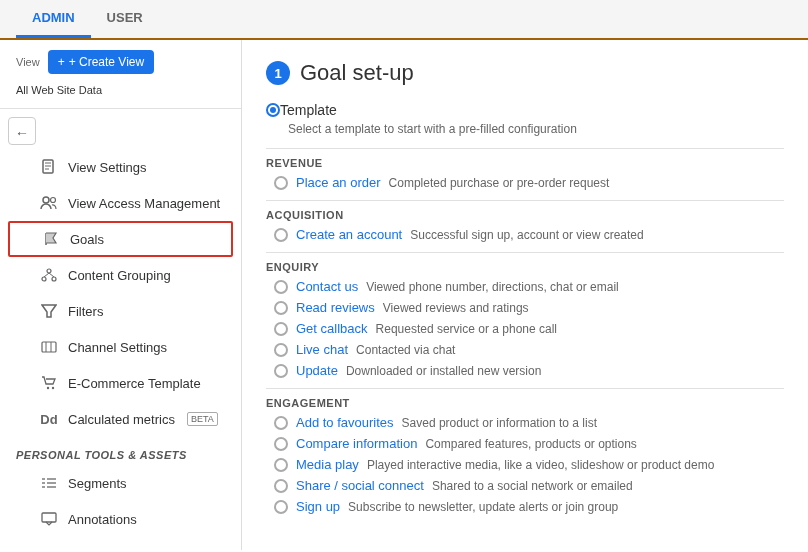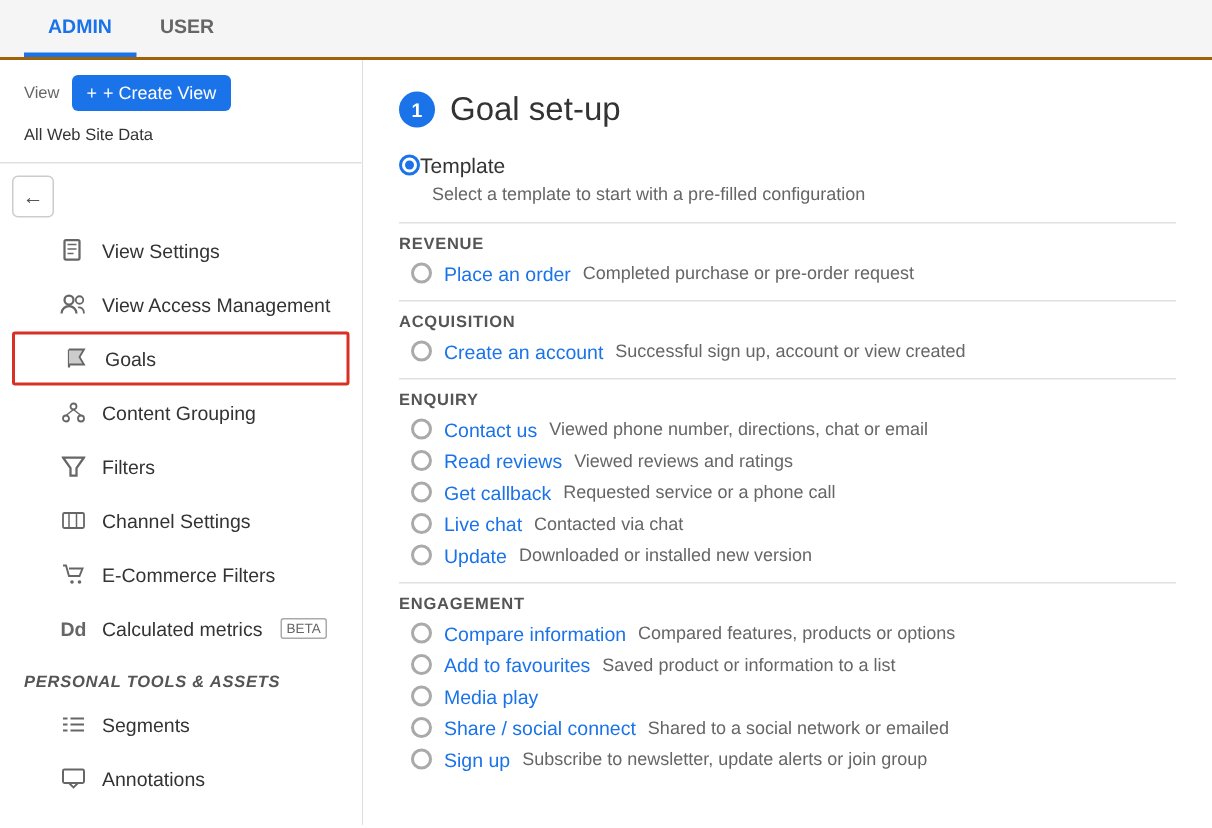--- a/index.html
+++ b/index.html
@@ -40,21 +40,21 @@
     .radio-selected { width: 14px; height: 14px; border-radius: 50%; border: 2px solid #1a73e8; display: flex; align-items: center; justify-content: center; flex-shrink: 0; }
     .radio-selected::after { content: ''; width: 6px; height: 6px; background: #1a73e8; border-radius: 50%; }
     .radio-unselected { width: 14px; height: 14px; border-radius: 50%; border: 2px solid #aaa; flex-shrink: 0; }
 
     .template-label { font-size: 14px; color: #333; }
     .template-desc { font-size: 12px; color: #666; margin-left: 22px; margin-bottom: 12px; }
 
     .section-divider { border: none; border-top: 1px solid #e0e0e0; margin: 10px 0 6px 0; }
     .section-name { font-size: 11px; font-weight: bold; color: #555; letter-spacing: 0.5px; margin: 8px 0 6px 0; }
 
-    .goal-option { display: flex; align-items: flex-start; gap: 8px; margin-bottom: 6px; margin-left: 8px; }
+    .goal-option { display: flex; align-items: flex-end; gap: 8px; margin-bottom: 6px; margin-left: 8px; }
     .goal-option-name { color: #1a73e8; font-size: 13px; }
     .goal-option-desc { color: #666; font-size: 12px; }
 
     ::-webkit-scrollbar { width: 6px; }
     ::-webkit-scrollbar-thumb { background: #ccc; border-radius: 3px; }
   </style>
 </head>
 <body>
 
 <div class="top-tabs">
@@ -146,21 +146,21 @@
     </div>
 
     <div class="sidebar-item">
       <span class="sidebar-icon">
         <svg width="16" height="16" viewBox="0 0 16 16">
             <path d="M1 2h2l2 7h7l2-5H5" fill="none" stroke="#666" stroke-width="1.3"></path>
             <circle cx="7" cy="13" r="1.2" fill="#666"></circle>
             <circle cx="12" cy="13" r="1.2" fill="#666"></circle>
           </svg>
       </span>
-      <span>E-Commerce Filters</span>
+      <span>E-Commerce Template</span>
     </div>
 
     <div class="sidebar-item">
       <span class="sidebar-icon" style="font-weight:bold;color:#666;font-size:13px;">Dd</span>
       <span>Calculated metrics</span>
       <span style="font-size:9px;color:#666;border:1px solid #aaa;padding:1px 3px;border-radius:2px;margin-left:2px;">BETA</span>
     </div>
 
     <div class="section-header">PERSONAL TOOLS &amp; ASSETS</div>
 
@@ -243,31 +243,32 @@
     <div class="goal-option">
       <div class="radio-unselected"></div>
       <span class="goal-option-name">Update</span>
       <span class="goal-option-desc">Downloaded or installed new version</span>
     </div>
 
     <hr class="section-divider">
     <div class="section-name">ENGAGEMENT</div>
     <div class="goal-option">
       <div class="radio-unselected"></div>
+      <span class="goal-option-name">Add to favourites</span>
+      <span class="goal-option-desc">Saved product or information to a list</span>
+    </div>
+    <div class="goal-option">
+      <div class="radio-unselected"></div>
       <span class="goal-option-name">Compare information</span>
       <span class="goal-option-desc">Compared features, products or options</span>
     </div>
     <div class="goal-option">
       <div class="radio-unselected"></div>
-      <span class="goal-option-name">Add to favourites</span>
-      <span class="goal-option-desc">Saved product or information to a list</span>
-    </div>
-    <div class="goal-option">
-      <div class="radio-unselected"></div>
       <span class="goal-option-name">Media play</span>
+      <span class="goal-option-desc">Played interactive media, like a video, slideshow or product demo</span>
     </div>
     <div class="goal-option">
       <div class="radio-unselected"></div>
       <span class="goal-option-name">Share / social connect</span>
       <span class="goal-option-desc">Shared to a social network or emailed</span>
     </div>
     <div class="goal-option">
       <div class="radio-unselected"></div>
       <span class="goal-option-name">Sign up</span>
       <span class="goal-option-desc">Subscribe to newsletter, update alerts or join group</span>

